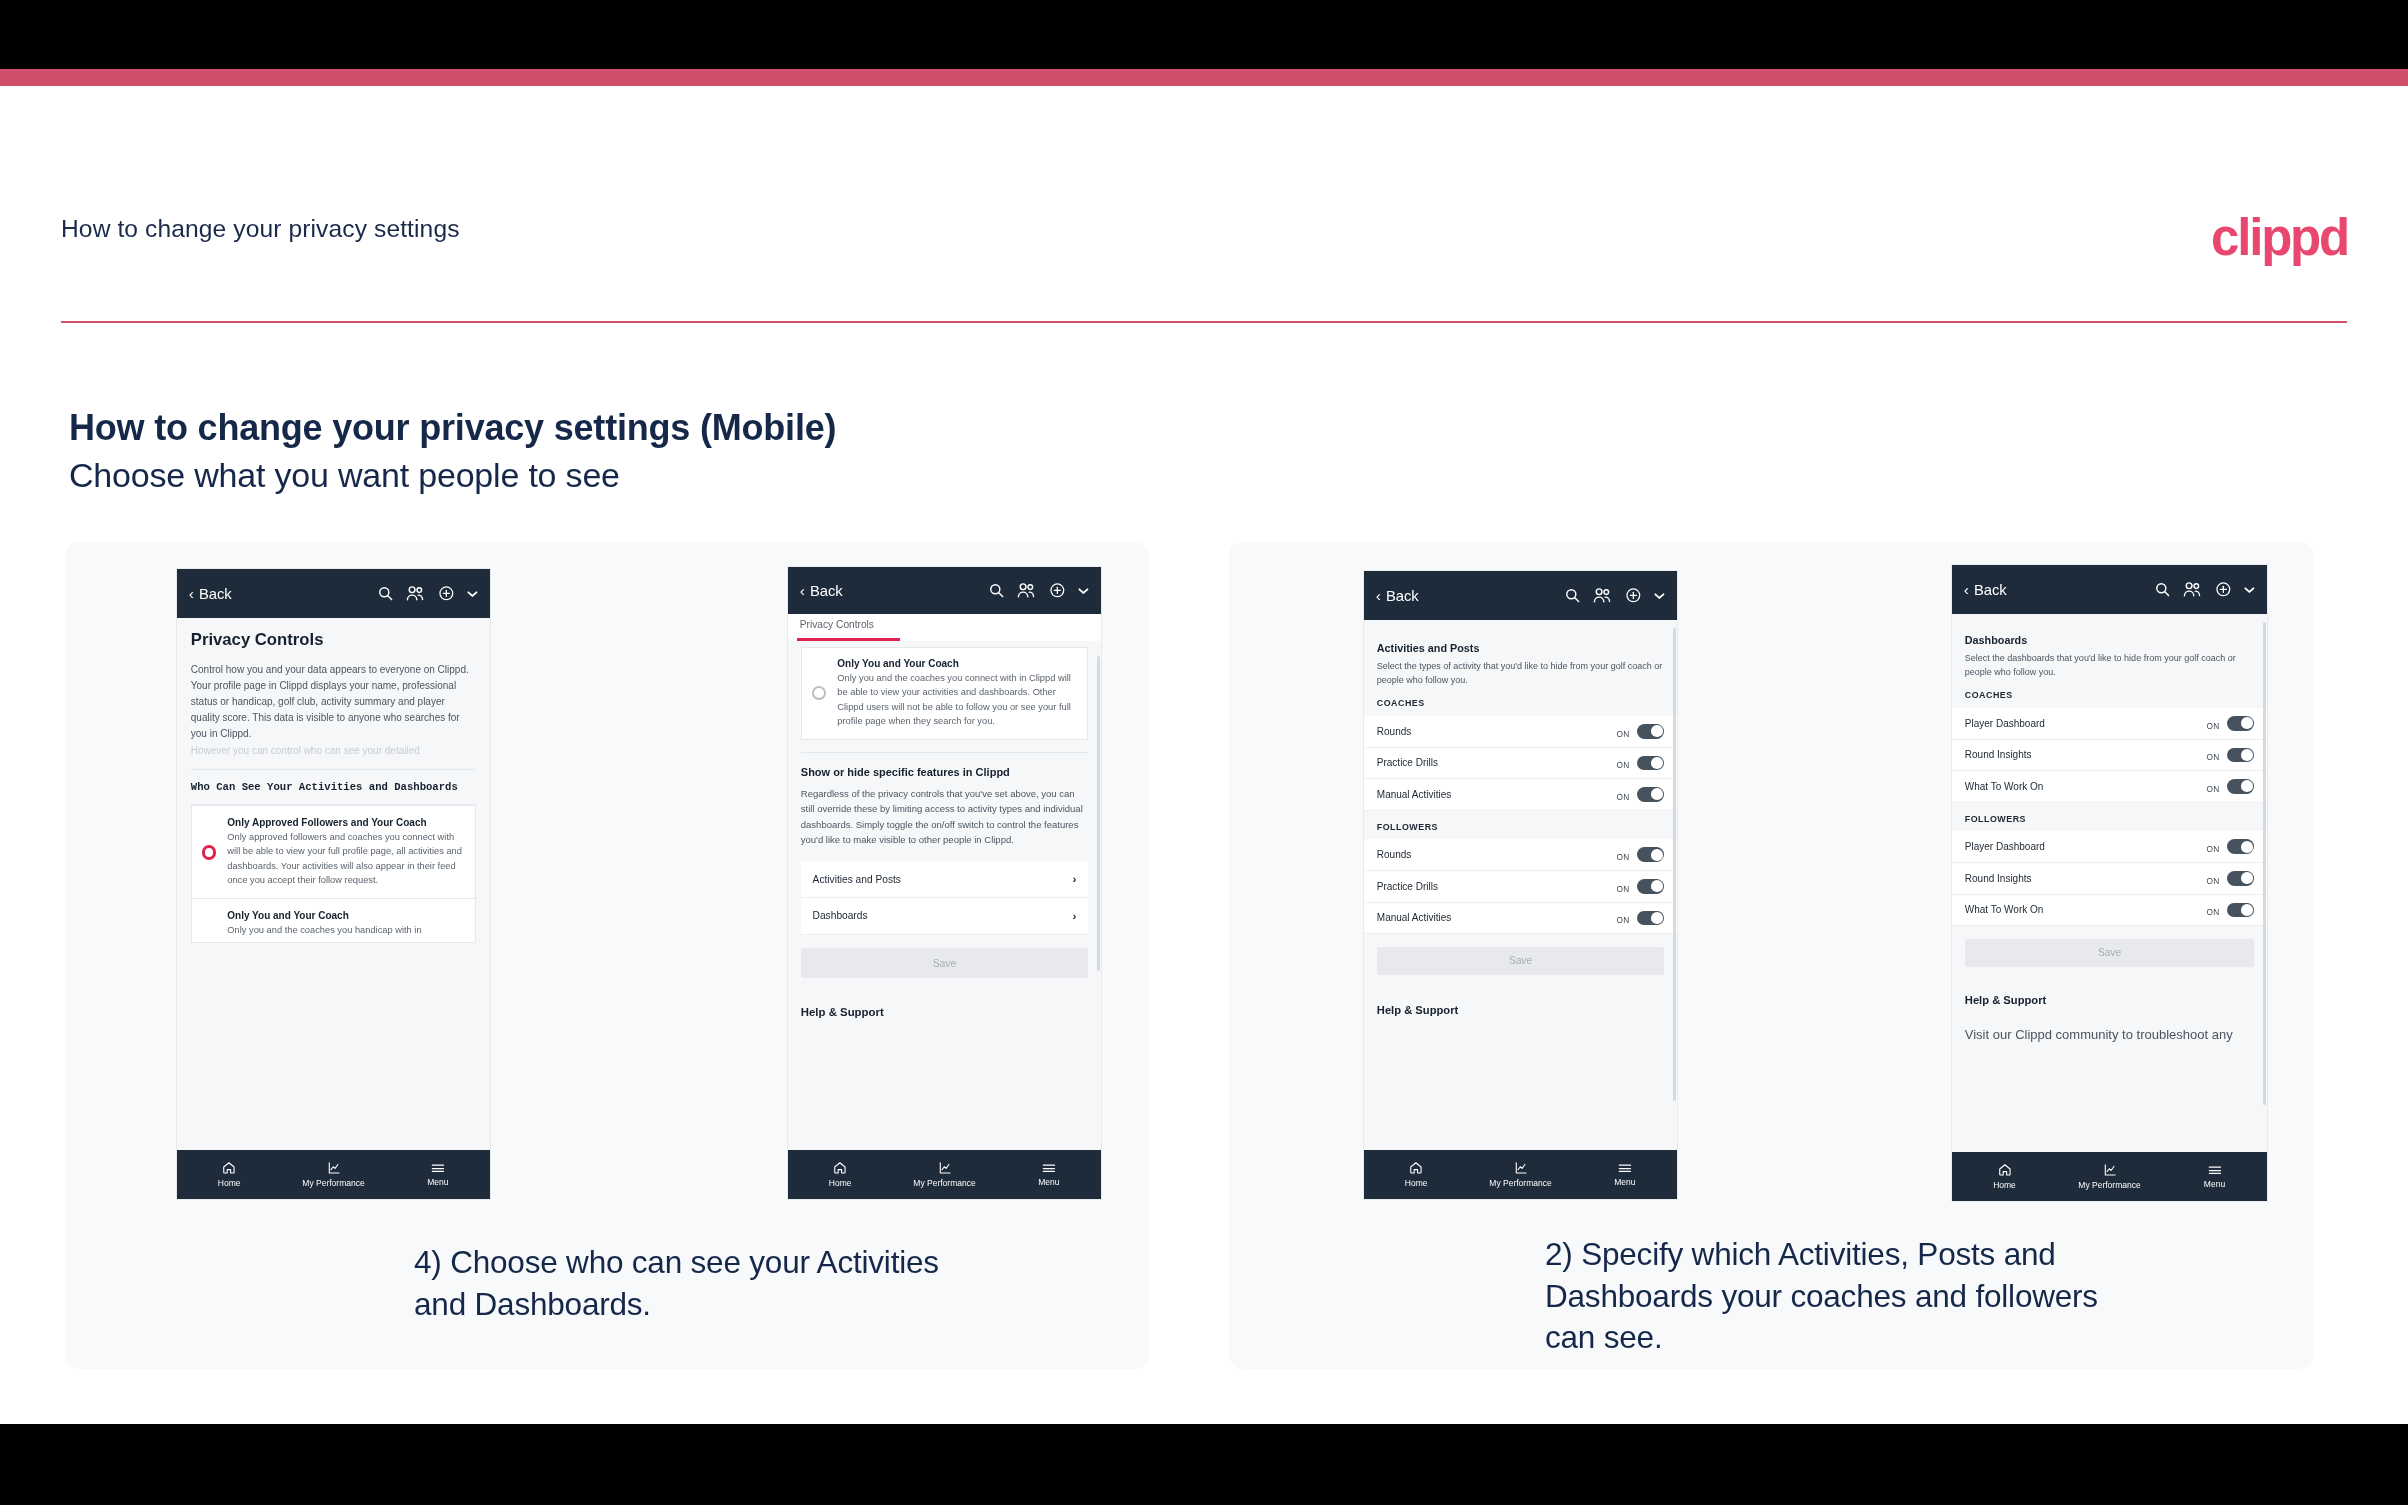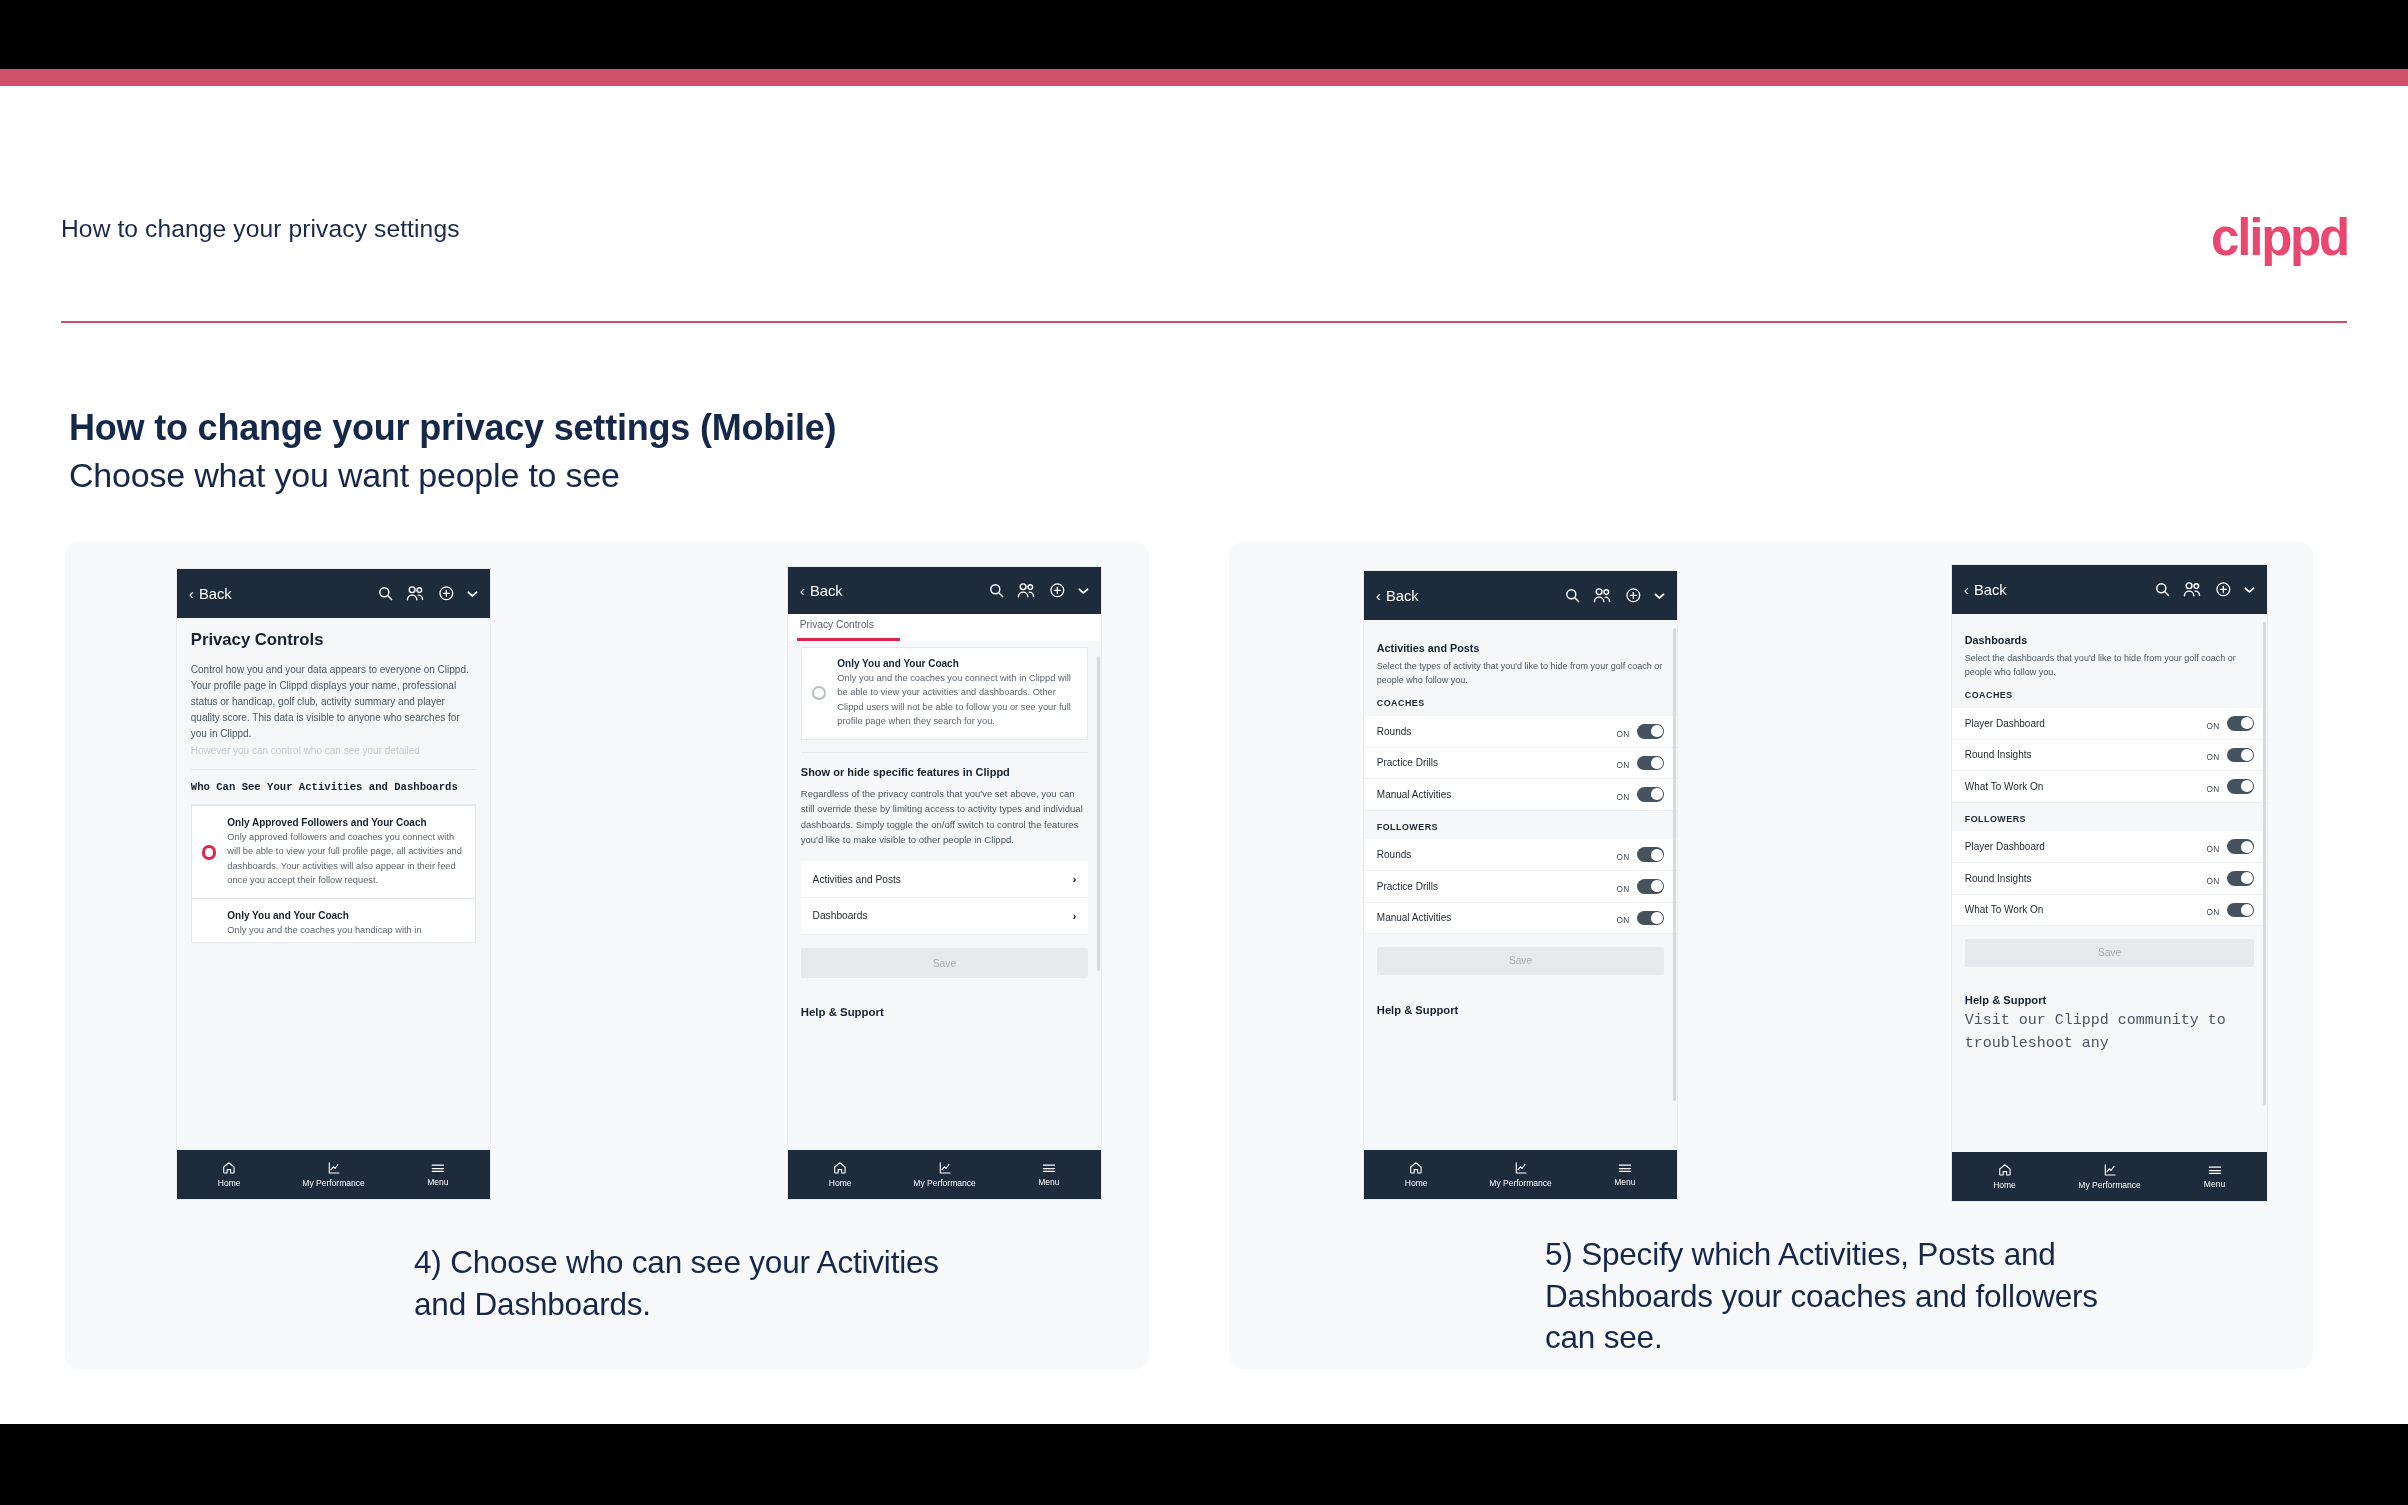--- a/index.html
+++ b/index.html
@@ -593,21 +593,21 @@
               <span class="toggle" style="width:27.6px;height:14.8px;">
                   <span class="knob" style="width:11.8px;height:11.8px;right:1.6px;"></span>
                 </span>
             </span>
           </div>
         </div>
 
         <div style="padding:0 12.8px;">
           <div class="save-btn" style="margin-top:12.8px; height:27.6px; font-size:10.2px;">Save</div>
           <div class="sec-title" style="font-size:11.2px; margin-top:27.6px;">Help &amp; Support</div>
-          <div class="p-p" style="font-size:15px; line-height:1.55; margin-top:3px;font-family:Liberation Mono, monospace;">Visit our Clippd community to troubleshoot any</div>
+          <div class="p-p" style="font-size:13px; line-height:1.55; margin-top:19px;">Visit our Clippd community to troubleshoot any</div>
         </div>
       </div>
 
       <div class="scrollbar" style="right:1px; top:57px; width:3px; height:483px;"></div>
 
       <div class="tabbar" style="height:49px;">
         <div class="tab-item">
           <span>
             <svg width="13.8" height="13.8" viewBox="0 0 24 24" fill="none" stroke="#fff" stroke-width="1.9" stroke-linecap="round" stroke-linejoin="round">
                 <path d="M3 10.5 12 3l9 7.5V20a1 1 0 0 1-1 1h-5v-6h-6v6H4a1 1 0 0 1-1-1z"></path>
@@ -631,21 +631,21 @@
                 <line x1="2" y1="8" x2="18" y2="8"></line>
                 <line x1="2" y1="12" x2="18" y2="12"></line>
               </svg>
           </span>
           <span style="font-size:8.5px;">Menu</span>
         </div>
       </div>
     </div>
 
     <div class="caption" id="caption-4">4) Choose who can see your Activities and Dashboards.</div>
-    <div class="caption" id="caption-5">5) Specify which Activities, Posts and Dashboards your  coaches and followers can see.</div>
+    <div class="caption" id="caption-5">2) Specify which Activities, Posts and Dashboards your  coaches and followers can see.</div>
 
     <div class="copyright">Copyright Clippd 2022</div>
 
   </div>
 
   <div class="bottom-black"></div>
 </div>
 
 
 </body></html>

